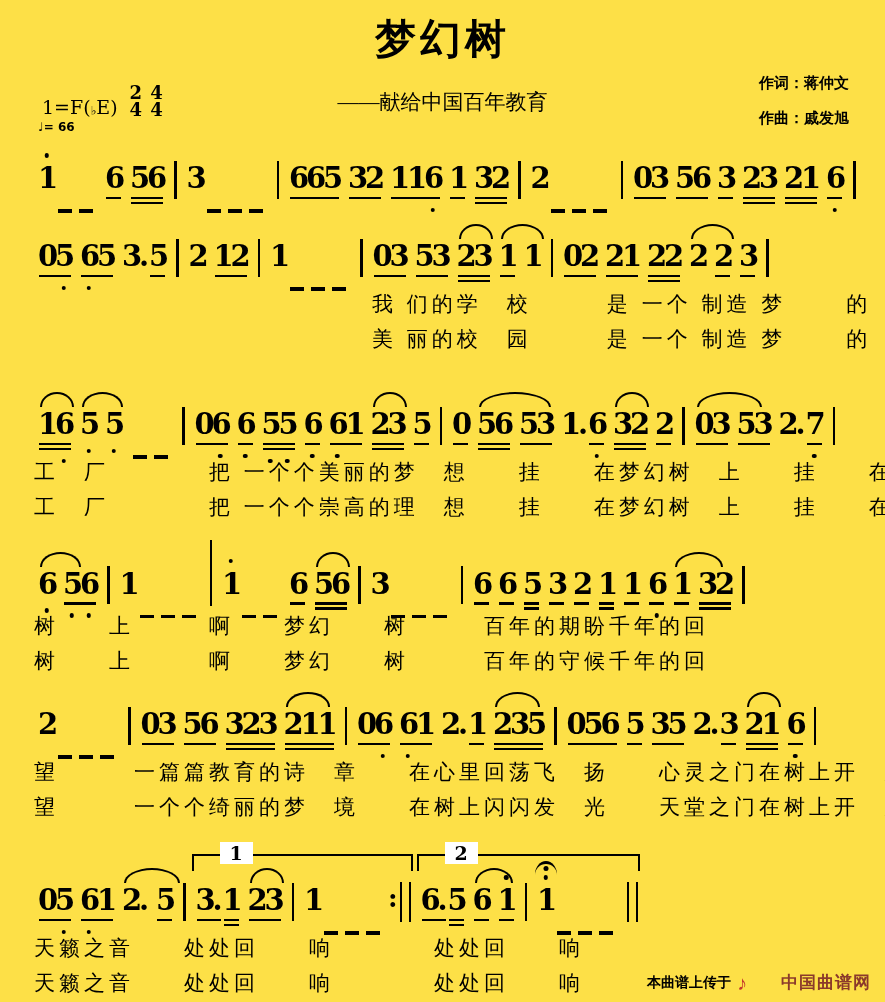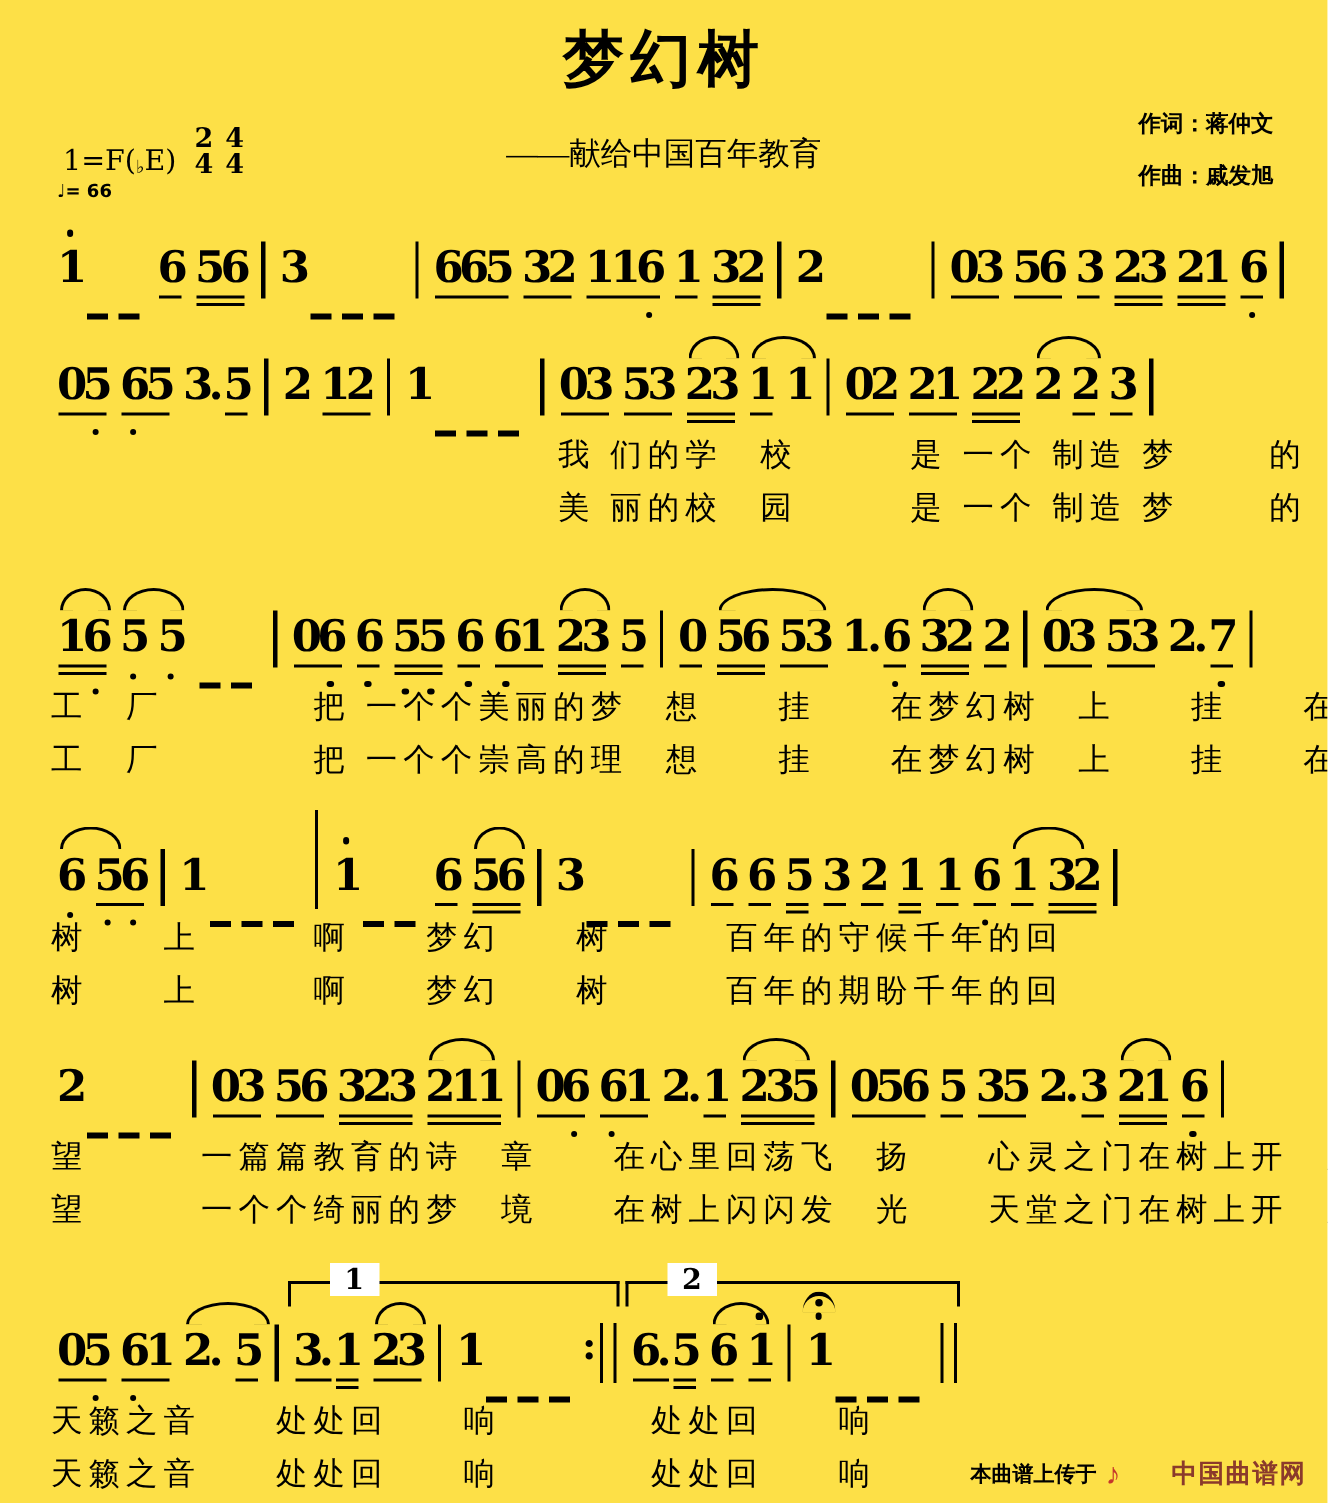--- a/index.html
+++ b/index.html
@@ -124,22 +124,22 @@
         <div class="lyr">我 们的学　校　　　是 一个 制造 梦　　 的</div>
         <div class="lyr">美 丽的校　园　　　是 一个 制造 梦　　 的</div>
       </div>
       <div class="mline">
         <div class="notes"><span class="tok"><span class="ch">1</span><span class="ch">6<i class="odot lo" style="bottom: -17px;"></i></span><i class="ul l1"></i><i class="ul l2"></i><i class="arc"></i></span><span class="tok"><span class="ch">5<i class="odot lo" style="bottom: -7px;"></i></span><i class="arc" style="width: 220%;"></i></span><span class="tok"><span class="ch">5<i class="odot lo" style="bottom: -7px;"></i></span></span><span class="tok"><span class="ch dash"><i class="dashbar"></i></span><span class="ch dash"><i class="dashbar"></i></span></span><span class="bar"></span><span class="tok"><span class="ch">0</span><span class="ch">6<i class="odot lo" style="bottom: -12px;"></i></span><i class="ul l1"></i></span><span class="tok"><span class="ch">6<i class="odot lo" style="bottom: -12px;"></i></span><i class="ul l1"></i></span><span class="tok"><span class="ch">5<i class="odot lo" style="bottom: -17px;"></i></span><span class="ch">5<i class="odot lo" style="bottom: -17px;"></i></span><i class="ul l1"></i><i class="ul l2"></i></span><span class="tok"><span class="ch">6<i class="odot lo" style="bottom: -12px;"></i></span><i class="ul l1"></i></span><span class="tok"><span class="ch">6<i class="odot lo" style="bottom: -12px;"></i></span><span class="ch">1</span><i class="ul l1"></i></span><span class="tok"><span class="ch">2</span><span class="ch">3</span><i class="ul l1"></i><i class="ul l2"></i><i class="arc"></i></span><span class="tok"><span class="ch">5</span><i class="ul l1"></i></span><span class="bar"></span><span class="tok"><span class="ch">0</span><i class="ul l1"></i></span><span class="tok"><span class="ch">5</span><span class="ch">6</span><i class="ul l1"></i><i class="ul l2"></i><i class="arc" style="width: 200%;"></i></span><span class="tok"><span class="ch">5</span><span class="ch">3</span><i class="ul l1"></i></span><span class="tok"><span class="ch">1</span><span class="ch adot">.</span></span><span class="tok tight"><span class="ch">6<i class="odot lo" style="bottom: -12px;"></i></span><i class="ul l1"></i></span><span class="tok"><span class="ch">3</span><span class="ch">2</span><i class="ul l1"></i><i class="ul l2"></i><i class="arc"></i></span><span class="tok"><span class="ch">2</span><i class="ul l1"></i></span><span class="bar"></span><span class="tok"><span class="ch">0</span><span class="ch">3</span><i class="ul l1"></i><i class="arc" style="width: 180%;"></i></span><span class="tok"><span class="ch">5</span><span class="ch">3</span><i class="ul l1"></i></span><span class="tok"><span class="ch">2</span><span class="ch adot">.</span></span><span class="tok tight"><span class="ch">7<i class="odot lo" style="bottom: -12px;"></i></span><i class="ul l1"></i></span><span class="bar"></span></div>
         <div class="lyr">工　厂　　　　把 一个个美丽的梦　想　　挂　　在梦幻树　上　　挂　　在梦幻</div>
         <div class="lyr">工　厂　　　　把 一个个崇高的理　想　　挂　　在梦幻树　上　　挂　　在梦幻</div>
       </div>
       <div class="mline">
         <div class="notes"><span class="tok"><span class="ch">6<i class="odot lo" style="bottom: -7px;"></i></span><i class="arc" style="width: 220%;"></i></span><span class="tok"><span class="ch">5<i class="odot lo" style="bottom: -12px;"></i></span><span class="ch">6<i class="odot lo" style="bottom: -12px;"></i></span><i class="ul l1"></i></span><span class="bar"></span><span class="tok"><span class="ch">1</span><span class="ch dash"><i class="dashbar"></i></span><span class="ch dash"><i class="dashbar"></i></span><span class="ch dash"><i class="dashbar"></i></span></span><span class="bar tall"></span><span class="tok"><span class="ch">1<i class="odot hi"></i></span><span class="ch dash"><i class="dashbar"></i></span><span class="ch dash"><i class="dashbar"></i></span></span><span class="tok"><span class="ch">6</span><i class="ul l1"></i></span><span class="tok"><span class="ch">5</span><span class="ch">6</span><i class="ul l1"></i><i class="ul l2"></i><i class="arc"></i></span><span class="bar"></span><span class="tok"><span class="ch">3</span><span class="ch dash"><i class="dashbar"></i></span><span class="ch dash"><i class="dashbar"></i></span><span class="ch dash"><i class="dashbar"></i></span></span><span class="bar"></span><span class="tok"><span class="ch">6</span><i class="ul l1"></i></span><span class="tok"><span class="ch">6</span><i class="ul l1"></i></span><span class="tok"><span class="ch">5</span><i class="ul l1"></i><i class="ul l2"></i></span><span class="tok"><span class="ch">3</span><i class="ul l1"></i></span><span class="tok"><span class="ch">2</span><i class="ul l1"></i></span><span class="tok"><span class="ch">1</span><i class="ul l1"></i><i class="ul l2"></i></span><span class="tok"><span class="ch">1</span><i class="ul l1"></i></span><span class="tok"><span class="ch">6<i class="odot lo" style="bottom: -12px;"></i></span><i class="ul l1"></i></span><span class="tok"><span class="ch">1</span><i class="ul l1"></i><i class="arc" style="width: 260%;"></i></span><span class="tok"><span class="ch">3</span><span class="ch">2</span><i class="ul l1"></i><i class="ul l2"></i></span><span class="bar"></span></div>
+        <div class="lyr">树　　上　　　啊　　梦幻　　树　　　百年的期盼千年的回</div>
         <div class="lyr">树　　上　　　啊　　梦幻　　树　　　百年的守候千年的回</div>
-        <div class="lyr">树　　上　　　啊　　梦幻　　树　　　百年的期盼千年的回</div>
       </div>
       <div class="mline">
         <div class="notes"><span class="tok"><span class="ch">2</span><span class="ch dash"><i class="dashbar"></i></span><span class="ch dash"><i class="dashbar"></i></span><span class="ch dash"><i class="dashbar"></i></span></span><span class="bar"></span><span class="tok"><span class="ch">0</span><span class="ch">3</span><i class="ul l1"></i></span><span class="tok"><span class="ch">5</span><span class="ch">6</span><i class="ul l1"></i></span><span class="tok"><span class="ch">3</span><span class="ch">2</span><span class="ch">3</span><i class="ul l1"></i><i class="ul l2"></i></span><span class="tok"><span class="ch">2</span><span class="ch">1</span><span class="ch">1</span><i class="ul l1"></i><i class="ul l2"></i><i class="arc" style="width: 80%;"></i></span><span class="bar"></span><span class="tok"><span class="ch">0</span><span class="ch">6<i class="odot lo" style="bottom: -12px;"></i></span><i class="ul l1"></i></span><span class="tok"><span class="ch">6<i class="odot lo" style="bottom: -12px;"></i></span><span class="ch">1</span><i class="ul l1"></i></span><span class="tok"><span class="ch">2</span><span class="ch adot">.</span></span><span class="tok tight"><span class="ch">1</span><i class="ul l1"></i></span><span class="tok"><span class="ch">2</span><span class="ch">3</span><span class="ch">5</span><i class="ul l1"></i><i class="ul l2"></i><i class="arc" style="width: 80%;"></i></span><span class="bar"></span><span class="tok"><span class="ch">0</span><span class="ch">5</span><span class="ch">6</span><i class="ul l1"></i></span><span class="tok"><span class="ch">5</span><i class="ul l1"></i></span><span class="tok"><span class="ch">3</span><span class="ch">5</span><i class="ul l1"></i></span><span class="tok"><span class="ch">2</span><span class="ch adot">.</span></span><span class="tok tight"><span class="ch">3</span><i class="ul l1"></i></span><span class="tok"><span class="ch">2</span><span class="ch">1</span><i class="ul l1"></i><i class="ul l2"></i><i class="arc"></i></span><span class="tok"><span class="ch">6<i class="odot lo" style="bottom: -12px;"></i></span><i class="ul l1"></i></span><span class="bar"></span></div>
         <div class="lyr">望　　　一篇篇教育的诗　章　　在心里回荡飞　扬　　心灵之门在树上开　启</div>
         <div class="lyr">望　　　一个个绮丽的梦　境　　在树上闪闪发　光　　天堂之门在树上开　启</div>
       </div>
       <div class="mline">
         <div class="notes"><span class="tok"><span class="ch">0</span><span class="ch">5<i class="odot lo" style="bottom: -12px;"></i></span><i class="ul l1"></i></span><span class="tok"><span class="ch">6<i class="odot lo" style="bottom: -12px;"></i></span><span class="ch">1</span><i class="ul l1"></i></span><span class="tok"><span class="ch">2</span><span class="ch adot">.</span><i class="arc" style="width: 200%;"></i></span><span class="tok"><span class="ch">5</span><i class="ul l1"></i></span><span class="bar"></span><span class="vgroup"><i class="vbr"></i><span class="vlabel">1</span><span class="tok"><span class="ch">3</span><span class="ch adot">.</span><i class="ul l1"></i></span><span class="tok tight"><span class="ch">1</span><i class="ul l1"></i><i class="ul l2"></i></span><span class="tok"><span class="ch">2</span><span class="ch">3</span><i class="ul l1"></i><i class="arc"></i></span><span class="bar"></span><span class="tok"><span class="ch">1</span><span class="ch dash"><i class="dashbar"></i></span><span class="ch dash"><i class="dashbar"></i></span><span class="ch dash"><i class="dashbar"></i></span></span><span class="rptwrap"><span class="rdots">:</span><span class="dbar"></span></span></span><span class="vgroup"><i class="vbr"></i><span class="vlabel">2</span><span class="tok"><span class="ch">6</span><span class="ch adot">.</span><i class="ul l1"></i></span><span class="tok tight"><span class="ch">5</span><i class="ul l1"></i><i class="ul l2"></i></span><span class="tok"><span class="ch">6</span><i class="ul l1"></i><i class="arc" style="width: 200%;"></i></span><span class="tok"><span class="ch">1<i class="odot hi"></i></span><i class="ul l1"></i></span><span class="bar"></span><span class="tok"><span class="ch">1<i class="odot hi"></i></span><span class="ch dash"><i class="dashbar"></i></span><span class="ch dash"><i class="dashbar"></i></span><span class="ch dash"><i class="dashbar"></i></span><i class="fermata"></i></span><span class="dbar"></span></span></div>
         <div class="lyr">天籁之音　　处处回　　响　　　　处处回　　响</div>
         <div class="lyr">天籁之音　　处处回　　响　　　　处处回　　响</div>

